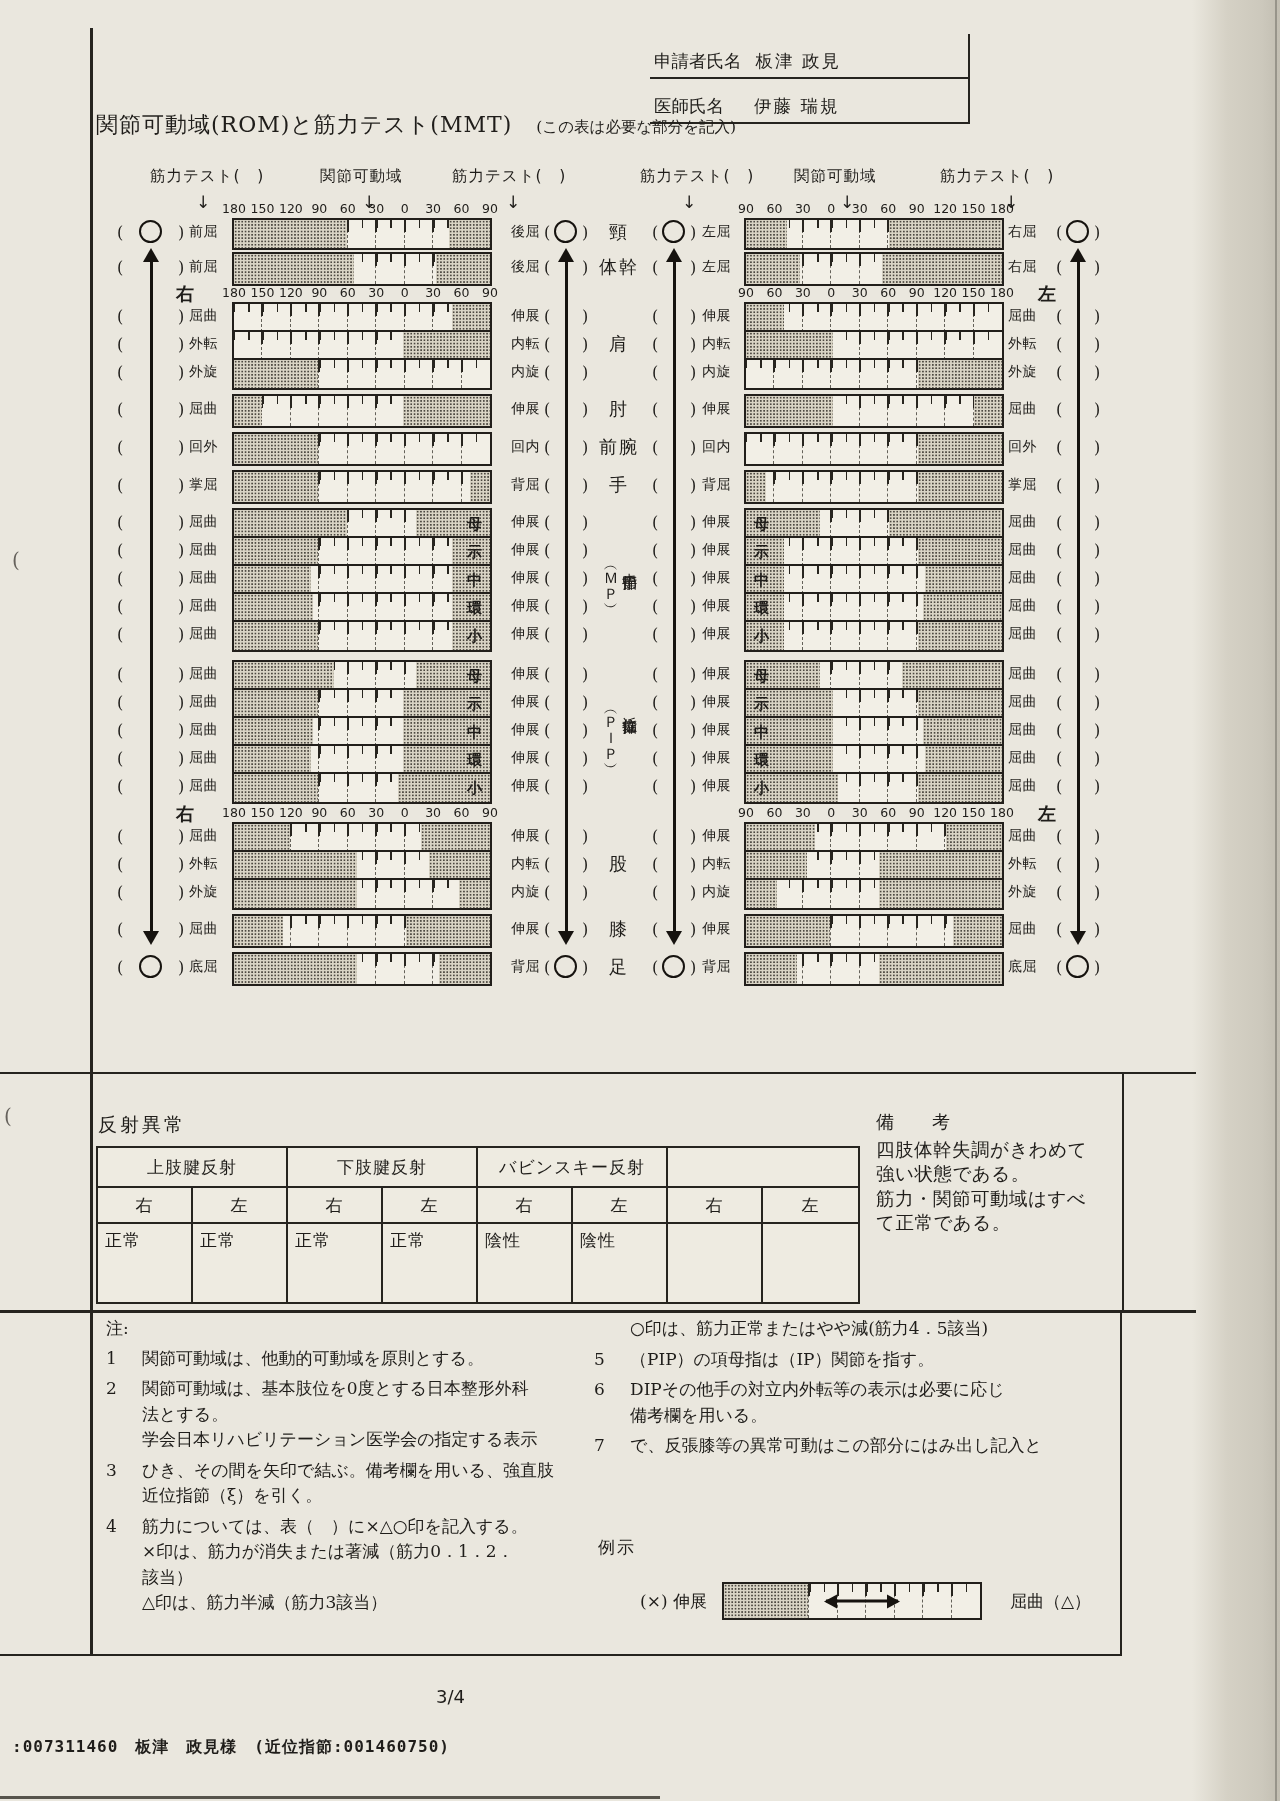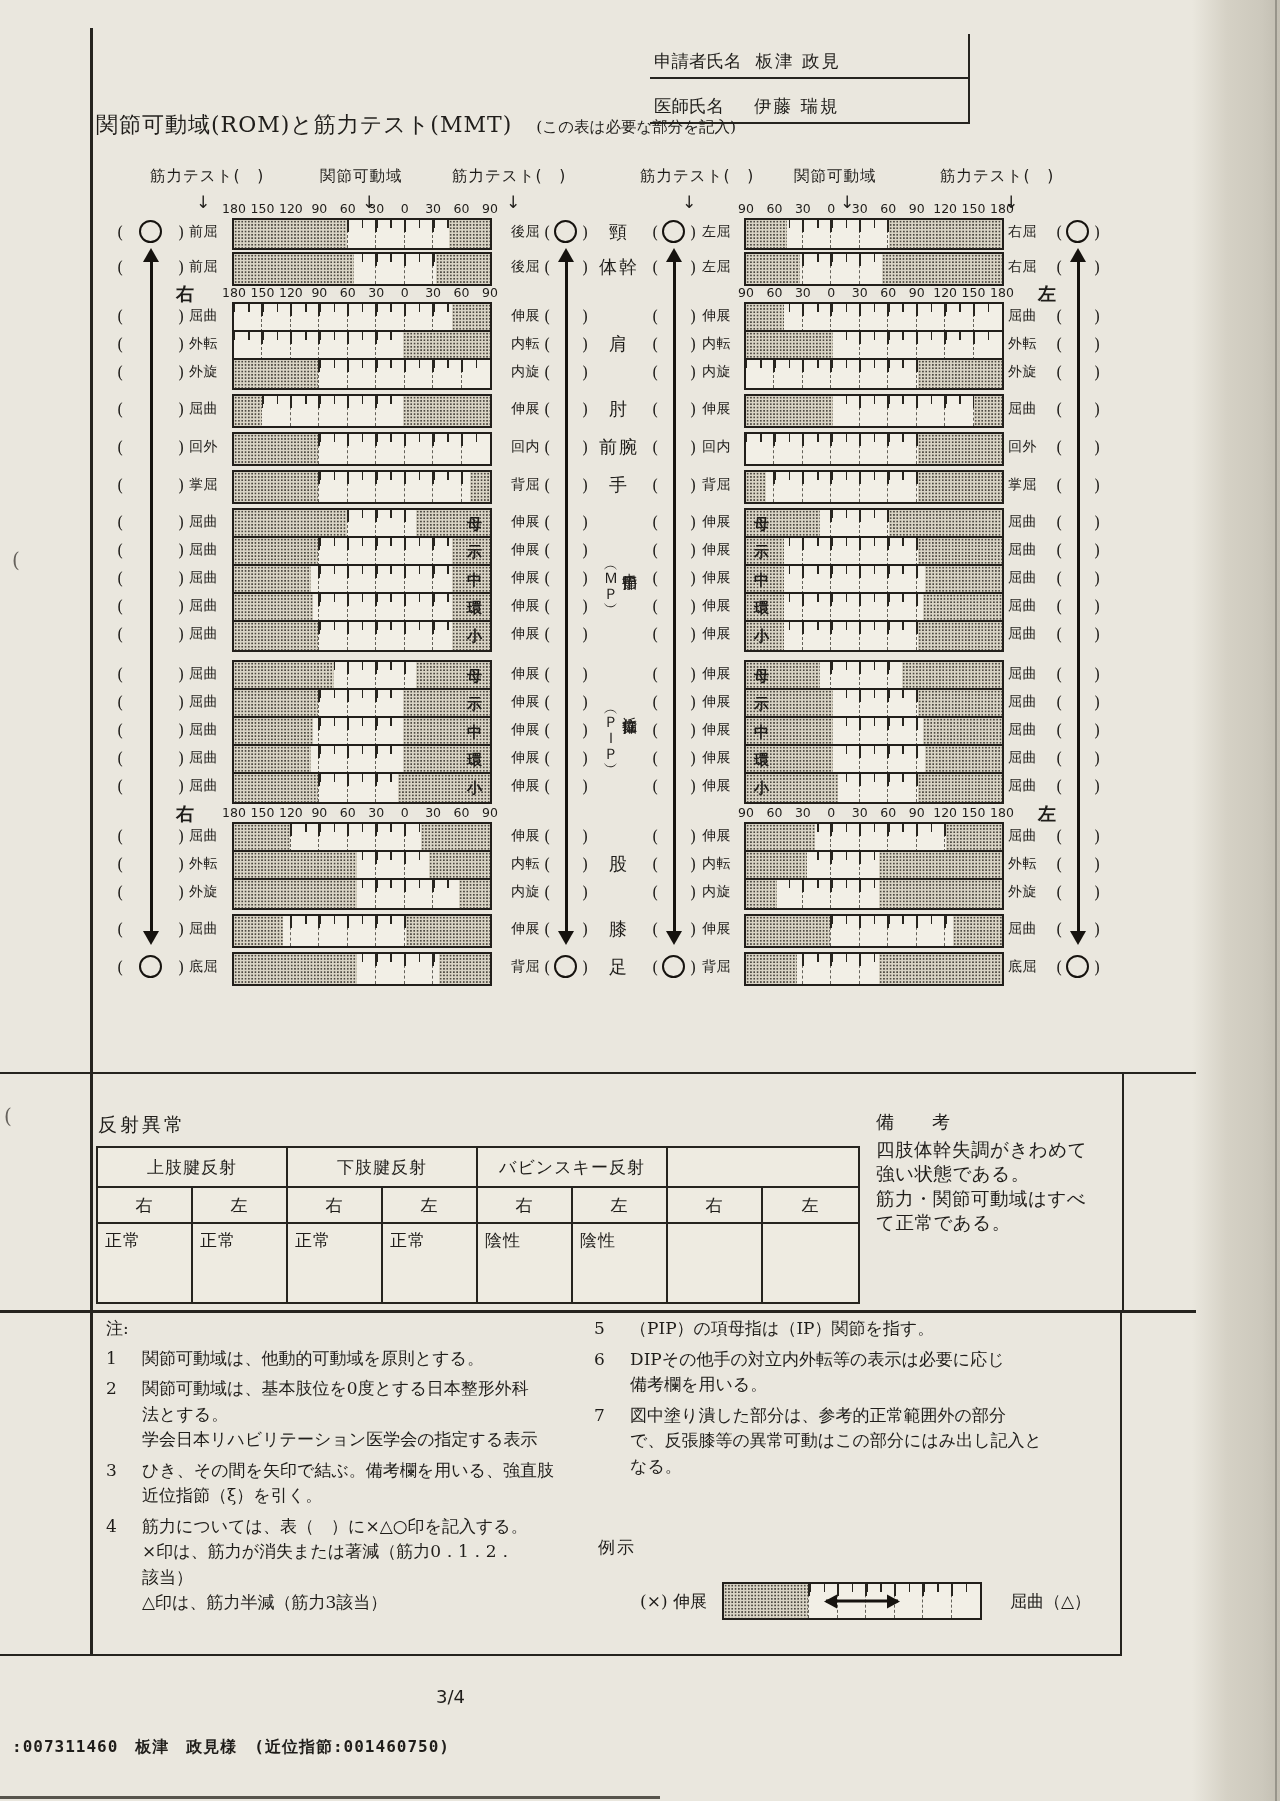--- a/index.html
+++ b/index.html
@@ -1622,38 +1622,42 @@
         <div class="nlines">
           <div>筋力については、表（　）に×△○印を記入する。</div>
           <div>×印は、筋力が消失または著減（筋力0．1．2．</div>
           <div>該当）</div>
           <div>△印は、筋力半減（筋力3該当）</div>
         </div>
       </div>
     </div>
   <div class="ncol serif" id="notes-right">
       <div class="nitem">
+        <div class="nnum"></div>
+        <div class="nlines">
+          <div>○印は、筋力正常またはやや減(筋力4．5該当)</div>
+        </div>
+      </div>
+      <div class="nitem">
         <div class="nnum">5</div>
         <div class="nlines">
           <div>（PIP）の項母指は（IP）関節を指す。</div>
         </div>
       </div>
       <div class="nitem">
         <div class="nnum">6</div>
         <div class="nlines">
           <div>DIPその他手の対立内外転等の表示は必要に応じ</div>
           <div>備考欄を用いる。</div>
         </div>
       </div>
       <div class="nitem">
         <div class="nnum">7</div>
         <div class="nlines">
-          <div>図中塗り潰した部分は、参考的正常範囲外の部分</div>
           <div>で、反張膝等の異常可動はこの部分にはみ出し記入と</div>
-          <div>なる。</div>
         </div>
       </div>
     </div>
 
   <span class="exlabel serif">例示</span>
   <div id="example-figure">
     <span class="exmark serif" style="left:44px;">(×) 伸展</span>
     <span class="exmark serif" style="left:414px;">屈曲（△）</span>
   <div class="brow" style="left: 0px; top: 6px; height: 34px; width: 420px; position: absolute;">
         <div class="bar" style="left: 126px;">

